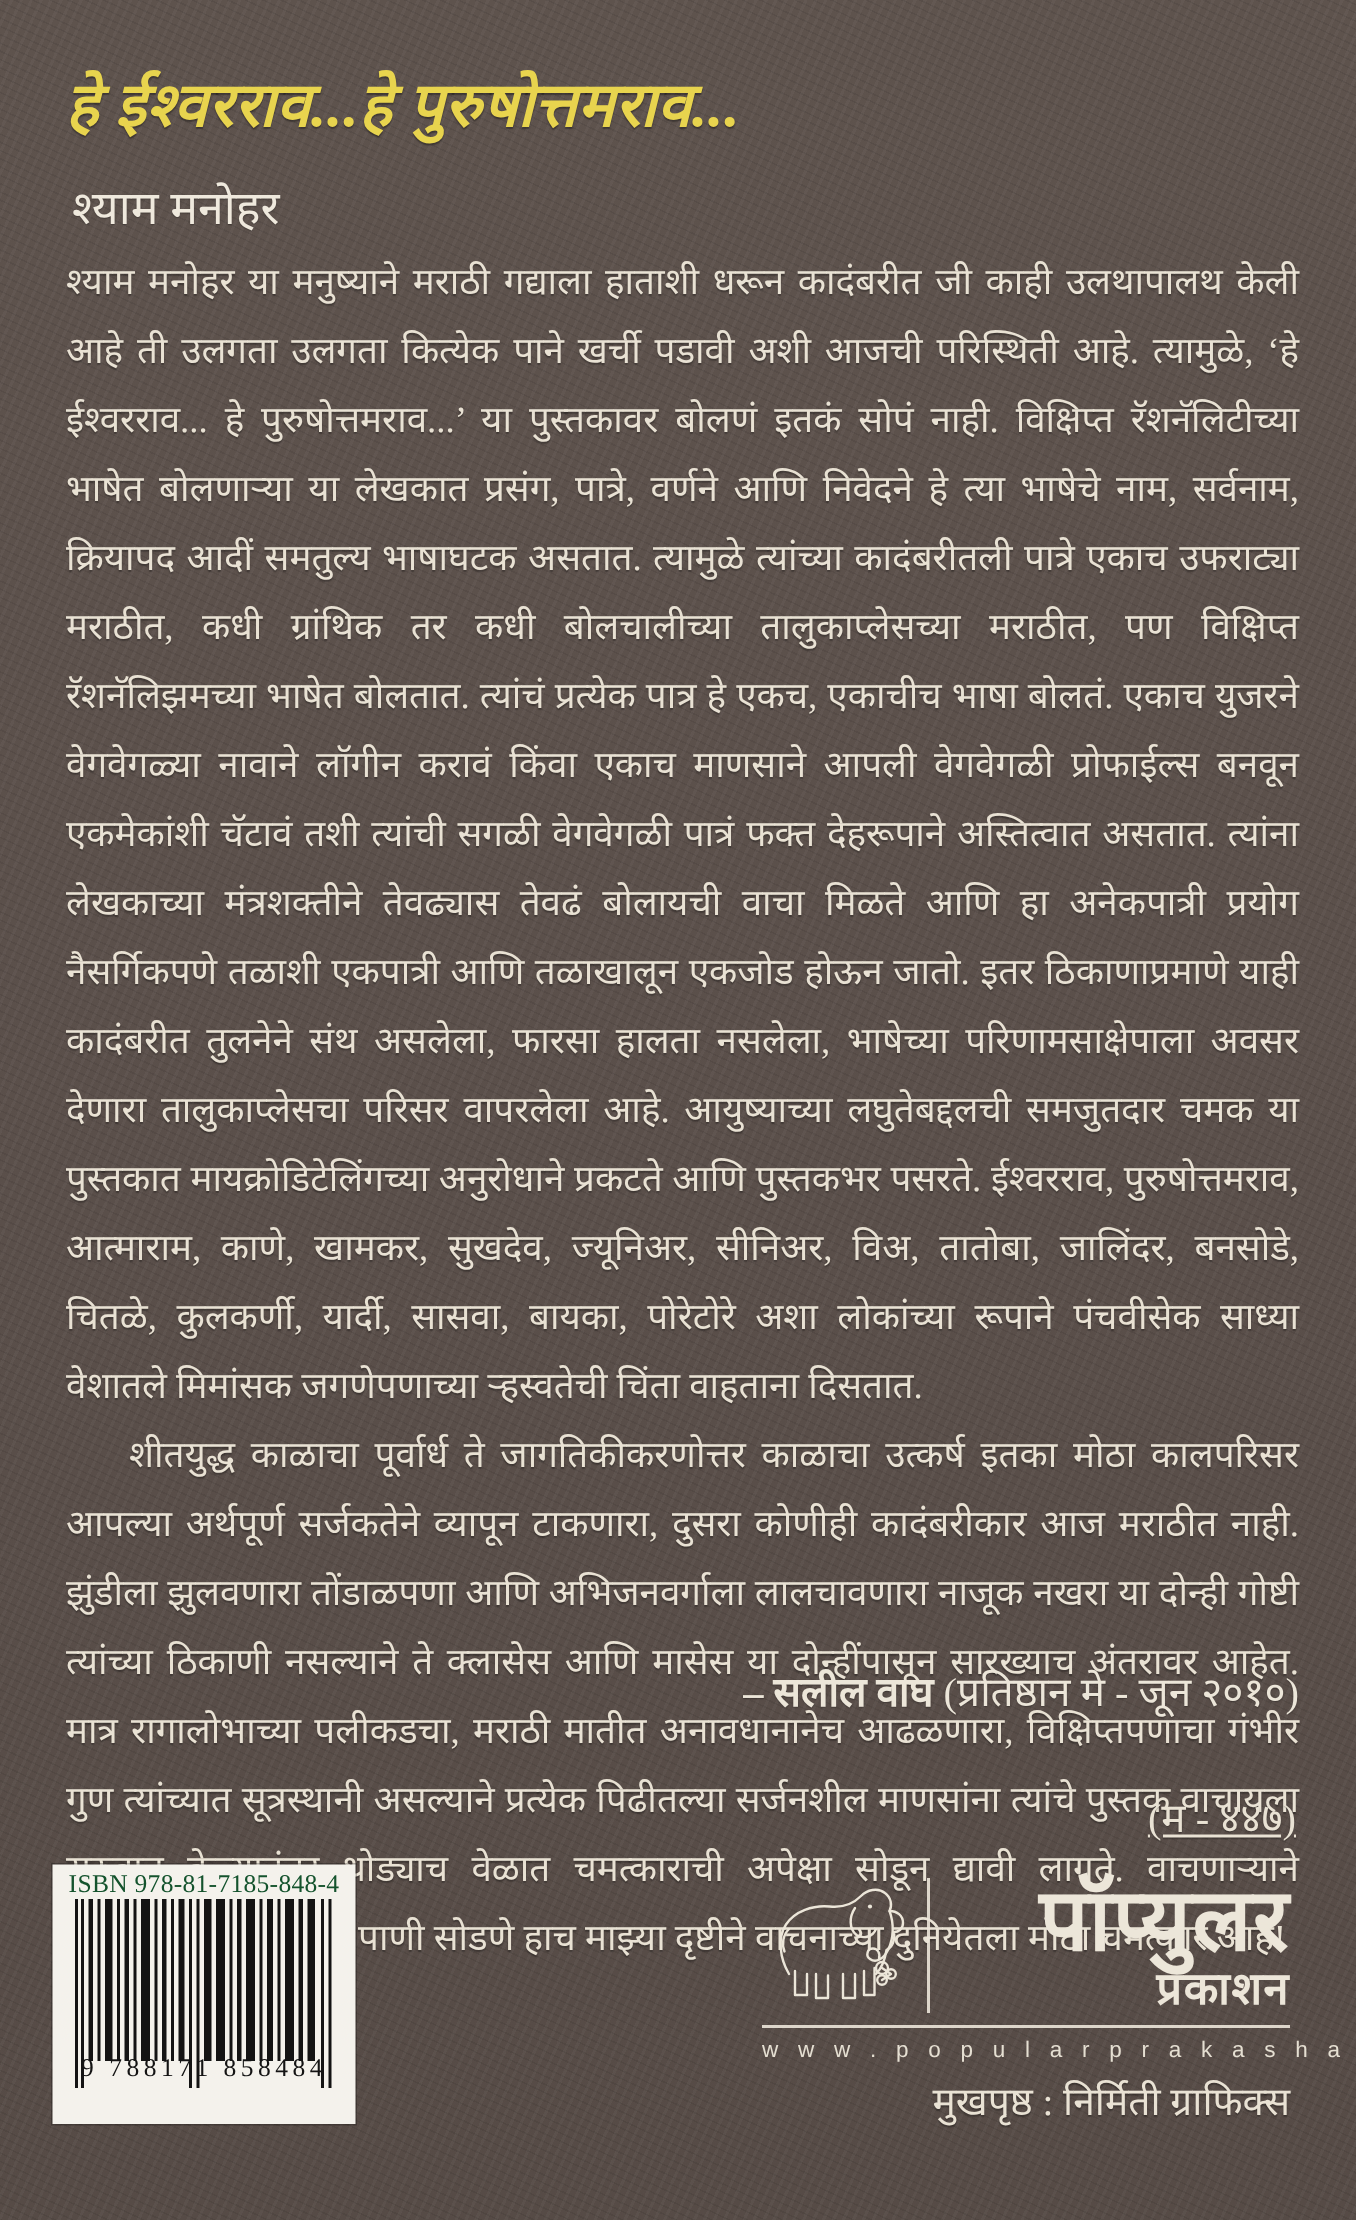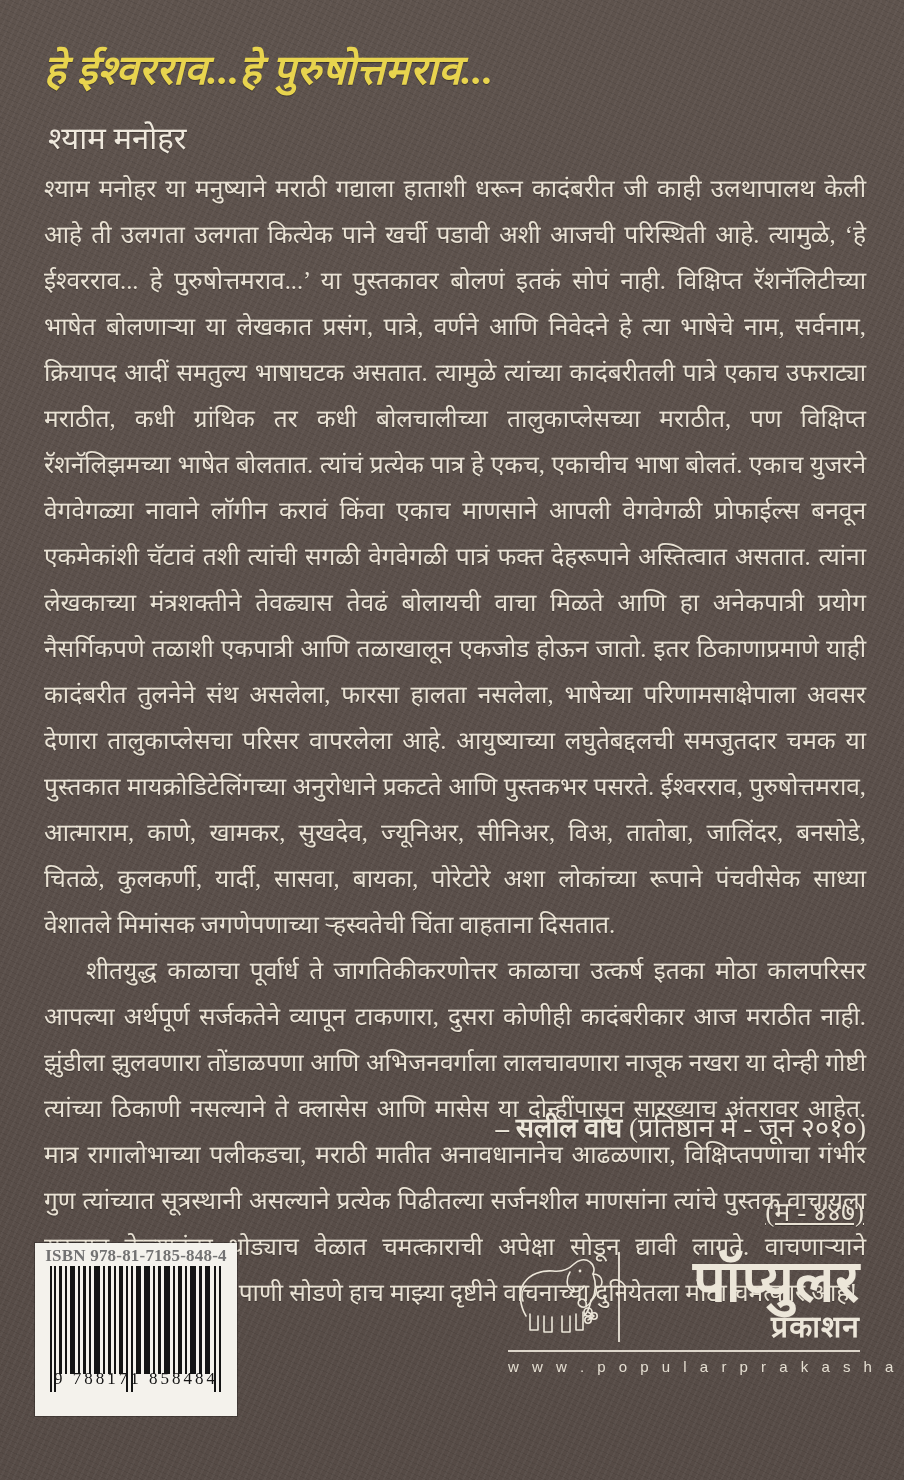--- a/index.html
+++ b/index.html
@@ -54,23 +54,22 @@
     text-decoration:underline;
   }
   .barcode-box{
     position:absolute;left:35px;top:1243px;width:202px;height:173px;
     background:#f4f2ec;
     display:flex;flex-direction:column;align-items:center;
     box-shadow:0 0 0 1px rgba(0,0,0,0.25);
   }
   .isbn-label{
     font-family:"Liberation Serif",serif;
-    font-size:17px;color:#737373;margin-top:3px;letter-spacing:0.2px;
+    font-size:17px;color:#14532d;margin-top:3px;letter-spacing:0.2px;
     white-space:nowrap;
-    font-weight:bold;
   }
   .bars{width:184px;height:126px;display:block;}
   .barcode-digits{
     font-family:"Liberation Serif",serif;
     font-size:17px;color:#141414;letter-spacing:3px;
     margin-top:-23px;
     background:transparent;white-space:nowrap;
   }
   .publisher{
     position:absolute;right:44px;top:1246px;width:352px;
@@ -183,14 +182,15 @@
       <div class="pub-divider"></div>
       <div class="pub-names">
         <div class="pub-name-main">पॉप्युलर</div>
         <div class="pub-name-sub">प्रकाशन</div>
       </div>
     </div>
     <div class="pub-rule"></div>
     <div class="pub-site">w w w . p o p u l a r p r a k a s h a n . c o m</div>
   </div>
 
+  <div class="credit">मुखपृष्ठ : निर्मिती ग्राफिक्स</div>
 
 </div>
 
 </body></html>

